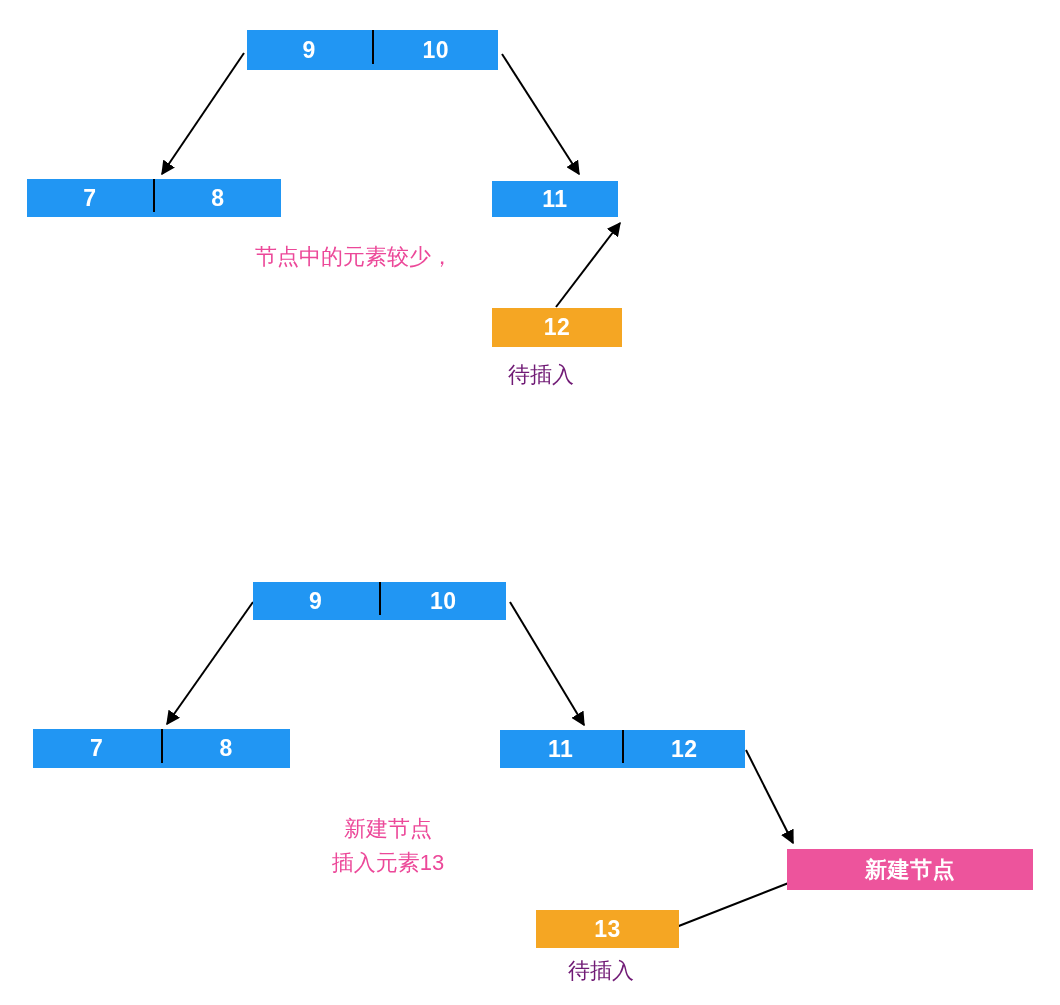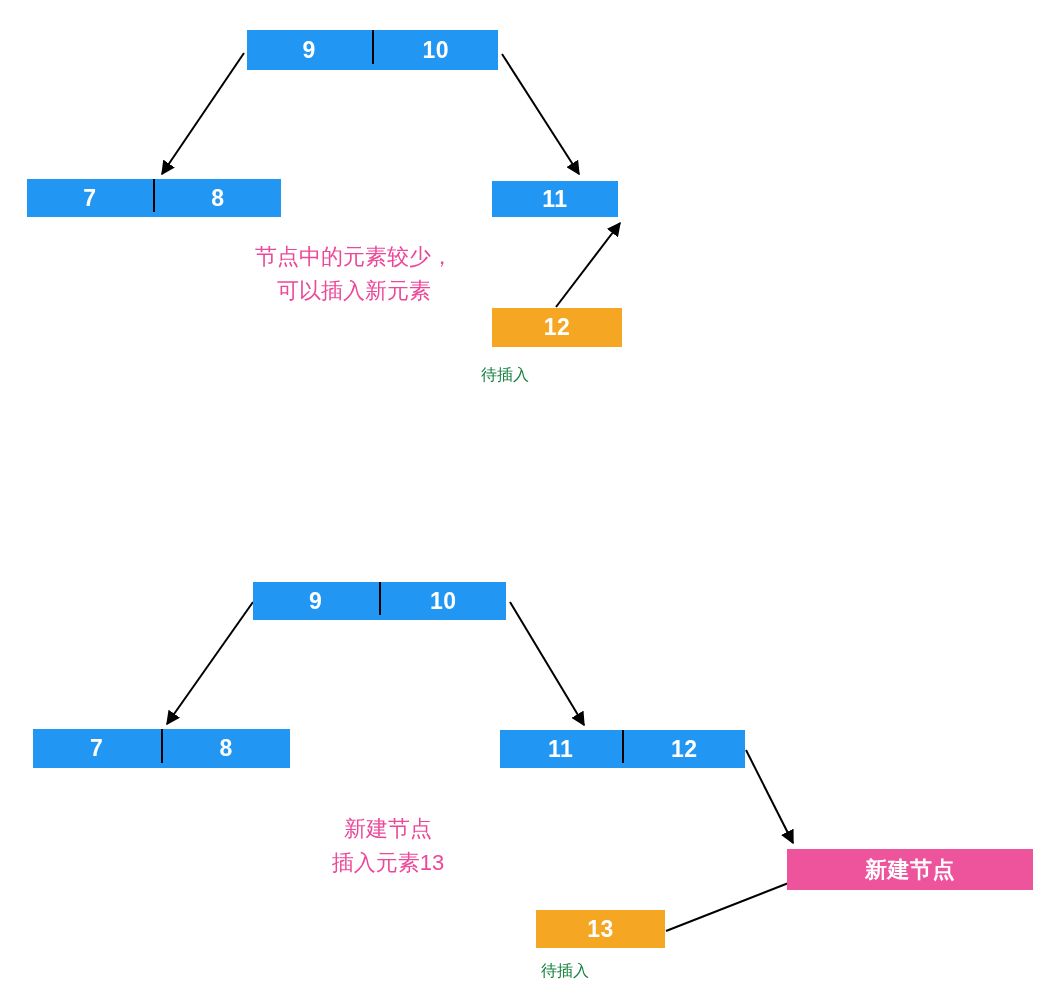--- a/index.html
+++ b/index.html
@@ -54,22 +54,23 @@
     width: 200px;
     text-align: center;
     color: #ec4899;
     font-size: 22px;
     line-height: 34px;
     white-space: nowrap;
   }
   .pending-label {
     position: absolute;
     width: 120px;
-    color: #15803d;
-    font-size: 16px;
+    text-align: center;
+    color: #701a75;
+    font-size: 22px;
     line-height: 28px;
   }
 </style>
 </head>
 <body>
 
 <div class="canvas">
 
   <svg class="arrow-layer" viewBox="0 0 1060 1005" xmlns="http://www.w3.org/2000/svg">
     <defs>
@@ -105,21 +106,20 @@
   </div>
 
   <div class="node orange" style="left:492px; top:308px; width:130px; height:39px;">
     <span class="cell">12</span>
   </div>
 
   <div class="pending-label" style="left:481px; top:361px;">待插入</div>
 
   <div class="caption" style="left:254px; top:240px;">
     <div>节点中的元素较少，</div>
-    <div>可以插入新元素</div>
   </div>
 
   <div class="node blue" style="left:253px; top:582px; width:253px; height:38px;">
     <span class="cell">9</span>
     <span class="divider"></span>
     <span class="cell">10</span>
   </div>
 
   <div class="node blue" style="left:33px; top:729px; width:257px; height:39px;">
     <span class="cell">7</span>
@@ -130,21 +130,21 @@
   <div class="node blue" style="left:500px; top:730px; width:245px; height:38px;">
     <span class="cell">11</span>
     <span class="divider"></span>
     <span class="cell">12</span>
   </div>
 
   <div class="node pink" style="left:787px; top:849px; width:246px; height:41px; font-size:22px;">
     <span class="cell">新建节点</span>
   </div>
 
-  <div class="node orange" style="left:536px; top:910px; width:129px; height:38px;align-items:center;">
+  <div class="node orange" style="left:536px; top:910px; width:143px; height:38px;align-items:center;">
     <span class="cell">13</span>
   </div>
 
   <div class="pending-label" style="left:541px; top:957px;">待插入</div>
 
   <div class="caption" style="left:288px; top:812px;">
     <div>新建节点</div>
     <div>插入元素13</div>
   </div>
 

